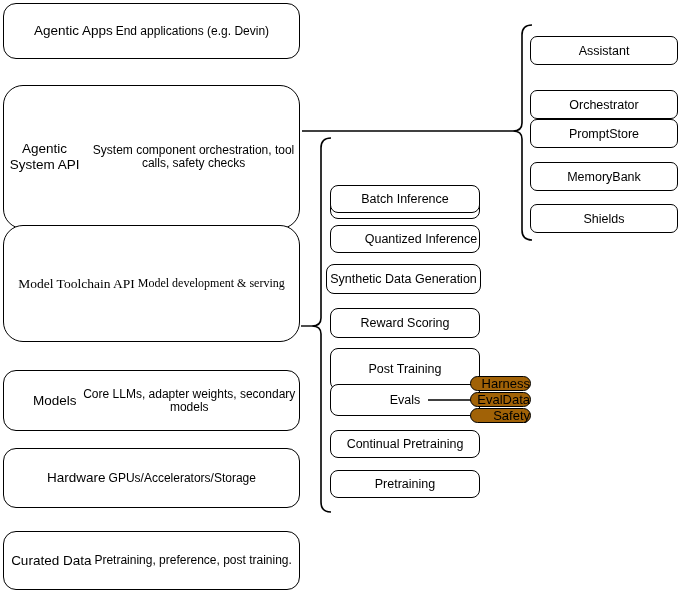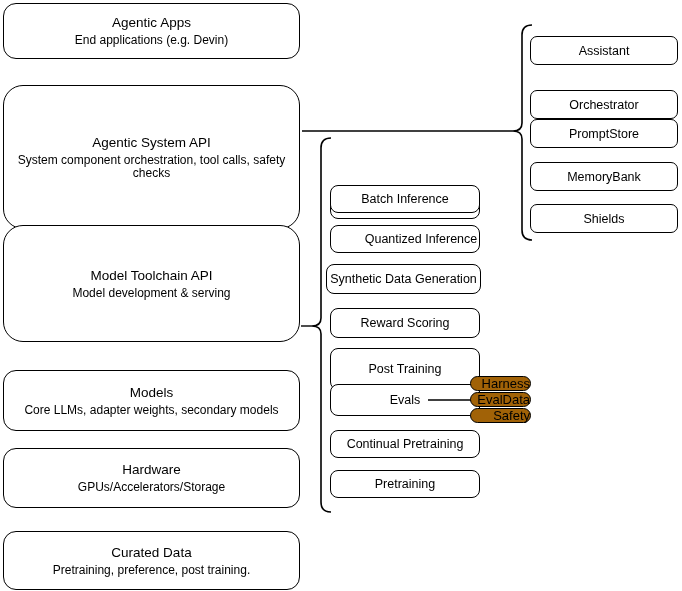--- a/index.html
+++ b/index.html
@@ -10,21 +10,21 @@
     background: #ffffff;
     font-family: "Liberation Sans", sans-serif;
     color: #000000;
     overflow: hidden;
   }
   .node { position: absolute; box-sizing: border-box; background: #ffffff; border: 1.4px solid #000000; z-index: 1; }
 
   
   .lbox {
     left: 3px; width: 297px;
-    display: flex; flex-direction: column;
+    display: flex; 
     align-items: center; justify-content: center;
     text-align: center; gap: 3px;
   }
   .lbox .title { font-size: 13.5px; line-height: 16px; }
   .lbox .subtitle { font-size: 12px; line-height: 13px; }
 
   
   .mbox {
     left: 330px; width: 150px; height: 28px; border-radius: 8px;
     display: flex; align-items: center; justify-content: center;
@@ -73,26 +73,26 @@
   <div class="node lbox" style="top:3px; height:56px; border-radius:13px;">
     <div class="title">Agentic Apps</div>
     <div class="subtitle">End applications (e.g. Devin)</div>
   </div>
 
   <div class="node lbox" style="top:85px; height:144px; border-radius:20px;">
     <div class="title">Agentic System API</div>
     <div class="subtitle">System component orchestration, tool calls, safety checks</div>
   </div>
 
-  <div class="node lbox" style="top:225px; height:117px; border-radius:20px;">
+  <div class="node lbox" style="top:225px; height:117px; border-radius:20px;font-family:Liberation Serif, serif;">
     <div class="title">Model Toolchain API</div>
     <div class="subtitle">Model development &amp; serving</div>
   </div>
 
-  <div class="node lbox" style="top:370px; height:61px; border-radius:13px;">
+  <div class="node lbox" style="top:370px; height:61px; border-radius:13px;padding-left:29px;">
     <div class="title">Models</div>
     <div class="subtitle">Core LLMs, adapter weights, secondary models</div>
   </div>
 
   <div class="node lbox" style="top:448px; height:60px; border-radius:13px;">
     <div class="title">Hardware</div>
     <div class="subtitle">GPUs/Accelerators/Storage</div>
   </div>
 
   <div class="node lbox" style="top:531px; height:59px; border-radius:13px;">

